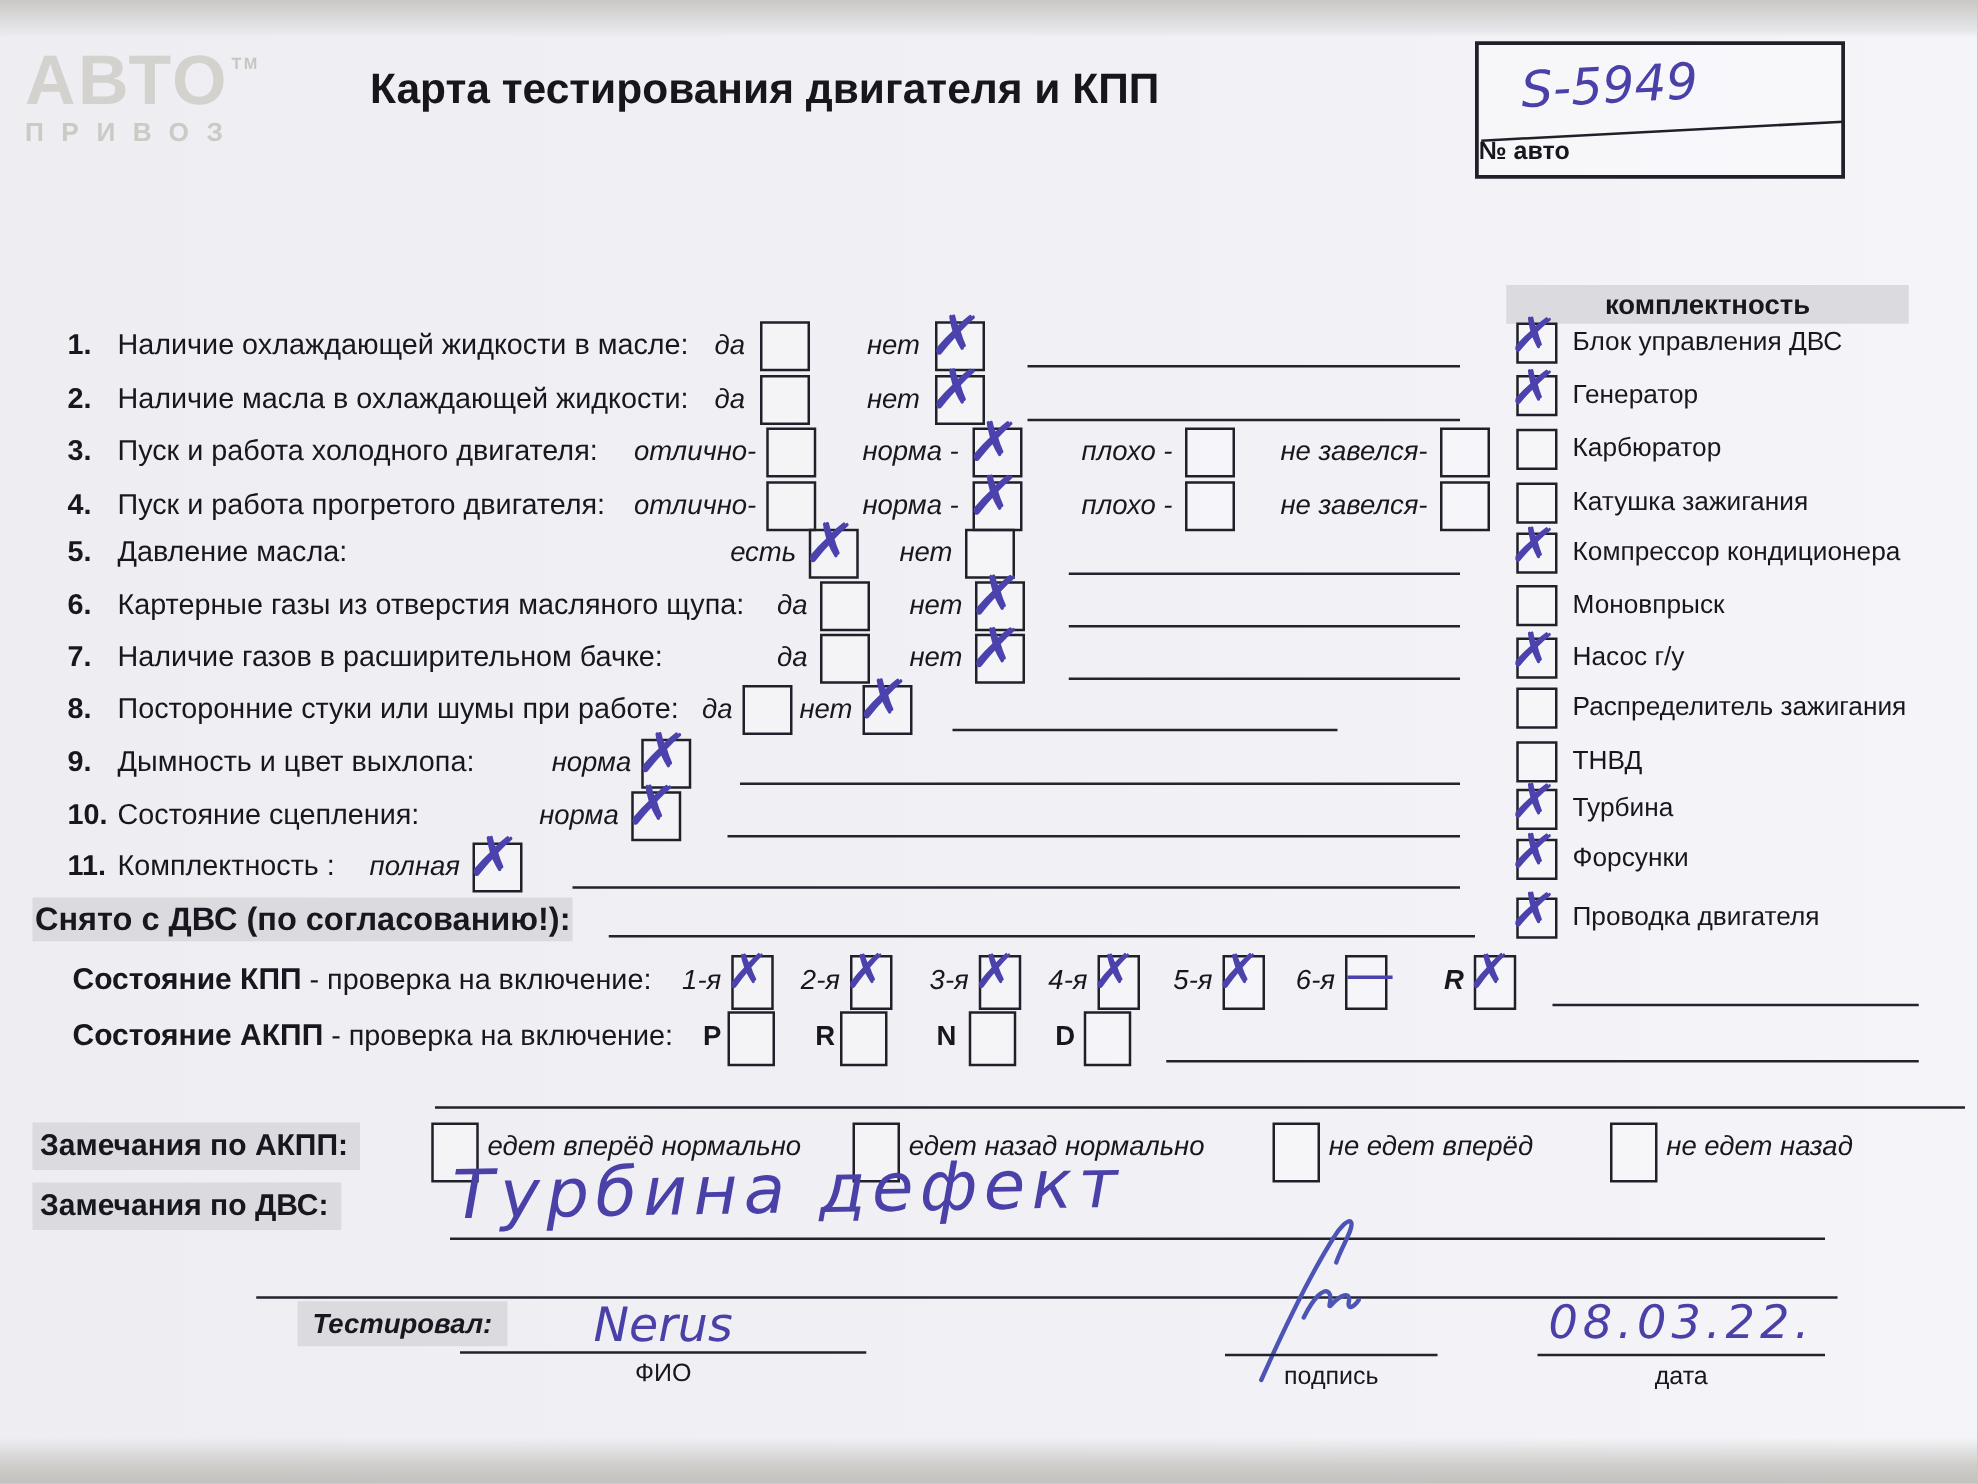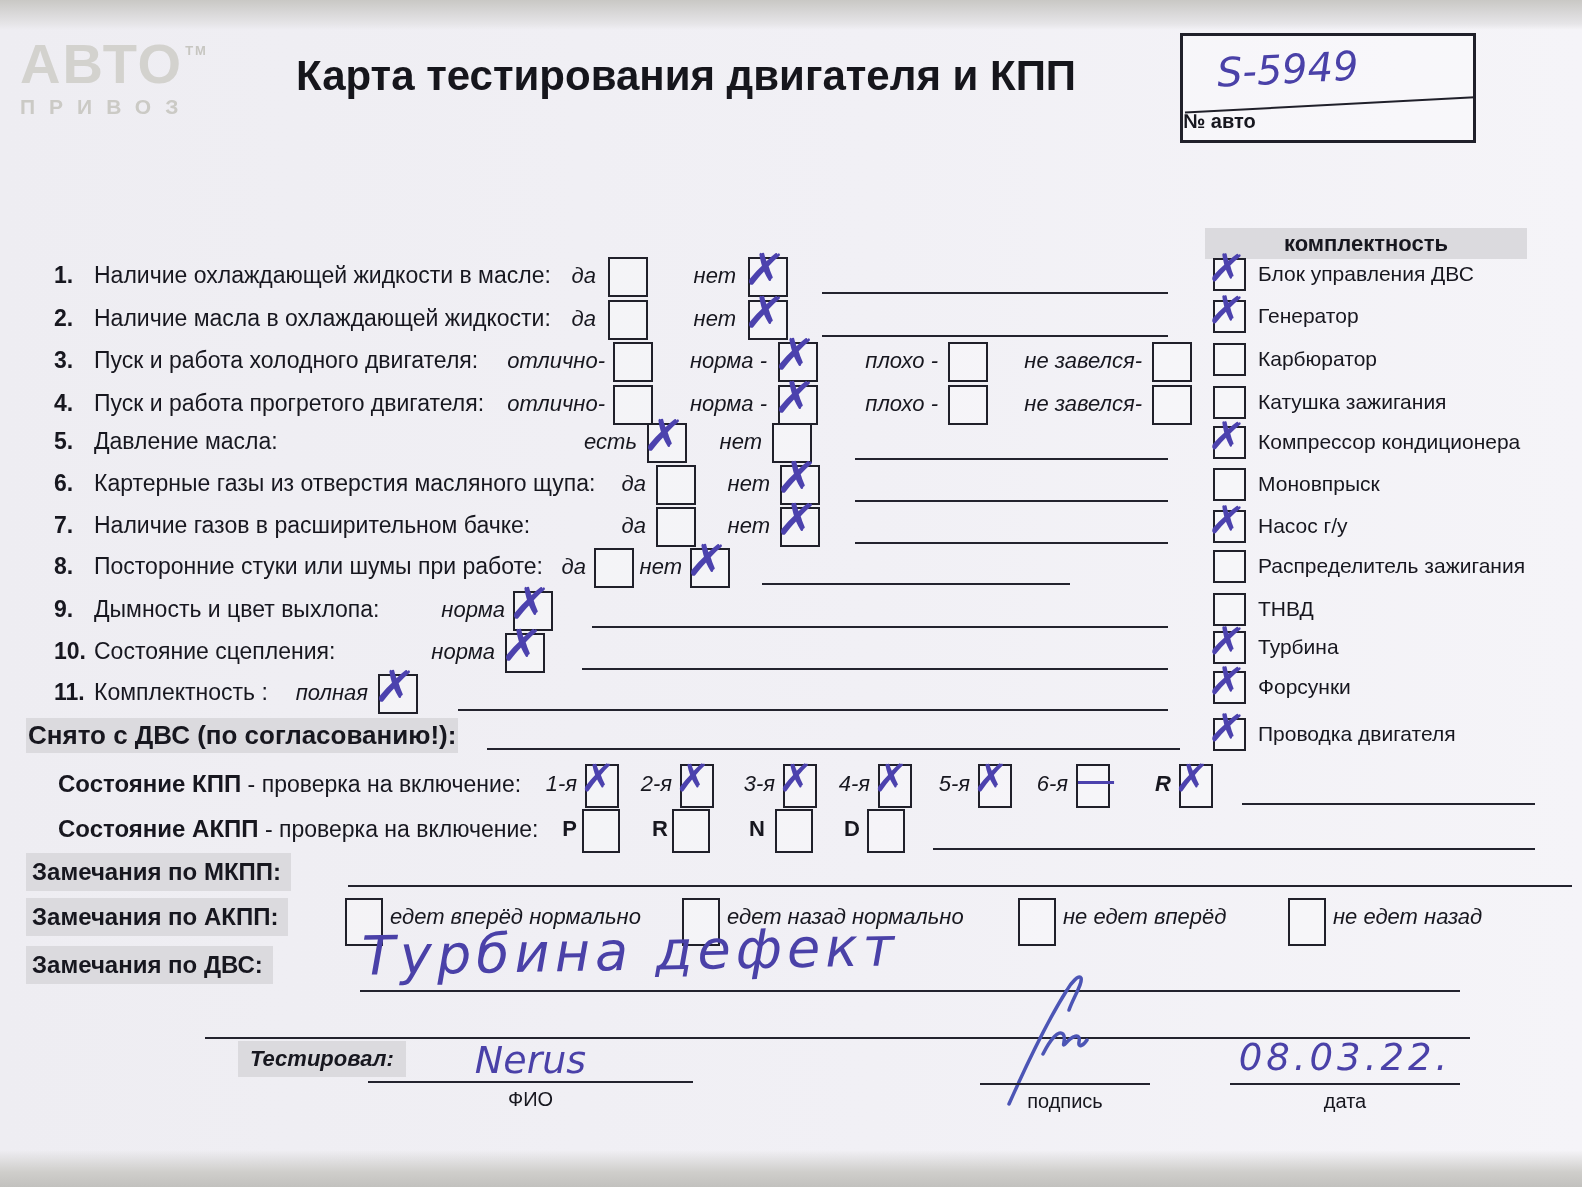--- a/index.html
+++ b/index.html
@@ -8,21 +8,21 @@
         font-family:"Liberation Sans",sans-serif;color:#17171f;}
   .topstrip{position:absolute;left:0;top:0;width:1582px;height:30px;
         background:linear-gradient(180deg,#c9c8c5,#e6e5e8 80%,rgba(230,229,232,0));}
   .botstrip{position:absolute;left:0;top:1150px;width:1582px;height:37px;
         background:linear-gradient(180deg,rgba(214,213,210,0),#cfcecb 60%,#c2c1be);}
   
   .logo{position:absolute;left:20px;top:36px;line-height:1;}
   .logo1{font-size:56px;font-weight:bold;color:#d3d2ce;letter-spacing:2px;}
   .logotm{font-size:13px;color:#c7c6c1;vertical-align:28px;margin-left:2px;}
   .logo2{font-size:21px;font-weight:bold;color:#cbcac5;letter-spacing:14px;margin-top:4px;}
-  .title{position:absolute;left:296px;top:52px;font-size:42px;font-weight:bold;color:#16161c;}
+  .title{position:absolute;left:296px;top:52px;font-size:34px;font-weight:bold;color:#16161c;}
   
   .carbox{position:absolute;left:1180px;top:33px;width:290px;border:3px solid #20202a;background:rgba(255,255,255,0.35);}
   .cb-val{height:60px;border-bottom:2px solid #20202a;}
   .cb-lab{height:30px;text-align:left;font-weight:bold;font-size:20px;padding-top:4px;}
   .vtable{position:absolute;left:76px;top:129px;border-collapse:collapse;}
   .vtable td{border:2px solid #20202a;}
   .vtable .hd{height:26px;background:#e3e2e6;font-weight:bold;font-size:19px;text-align:center;padding:1px 4px;}
   .vtable .dv{height:52px;text-align:center;}
   
   .hw{font-family:"DejaVu Sans",sans-serif;font-style:italic;color:#4a41a8;}
@@ -289,21 +289,20 @@
         <span class="gmark"></span>
       </span>
     <span class="opt" style="left:818px;width:42px;font-weight:bold;font-style:normal">D</span>
     <span class="gbox" style="left:867px;width:34px">
         <span class="gmark"></span>
       </span>
     <span class="aline" style="left:933px;width:602px;top:33px"></span>
   </div>
 
   <div class="row" style="top:855px">
-    <span class="rlabel bar">Замечания по МКПП:</span>
     <span class="aline" style="left:348px;width:1224px;top:30px"></span>
   </div>
 
   <div class="row" style="top:900px">
     <span class="rlabel bar">Замечания по АКПП:</span>
     <span class="rbox" style="left:345px">
         <span class="mark"></span>
       </span>
     <span class="ritem-label" style="left:390px">едет вперёд нормально</span>
     <span class="rbox" style="left:682px">

